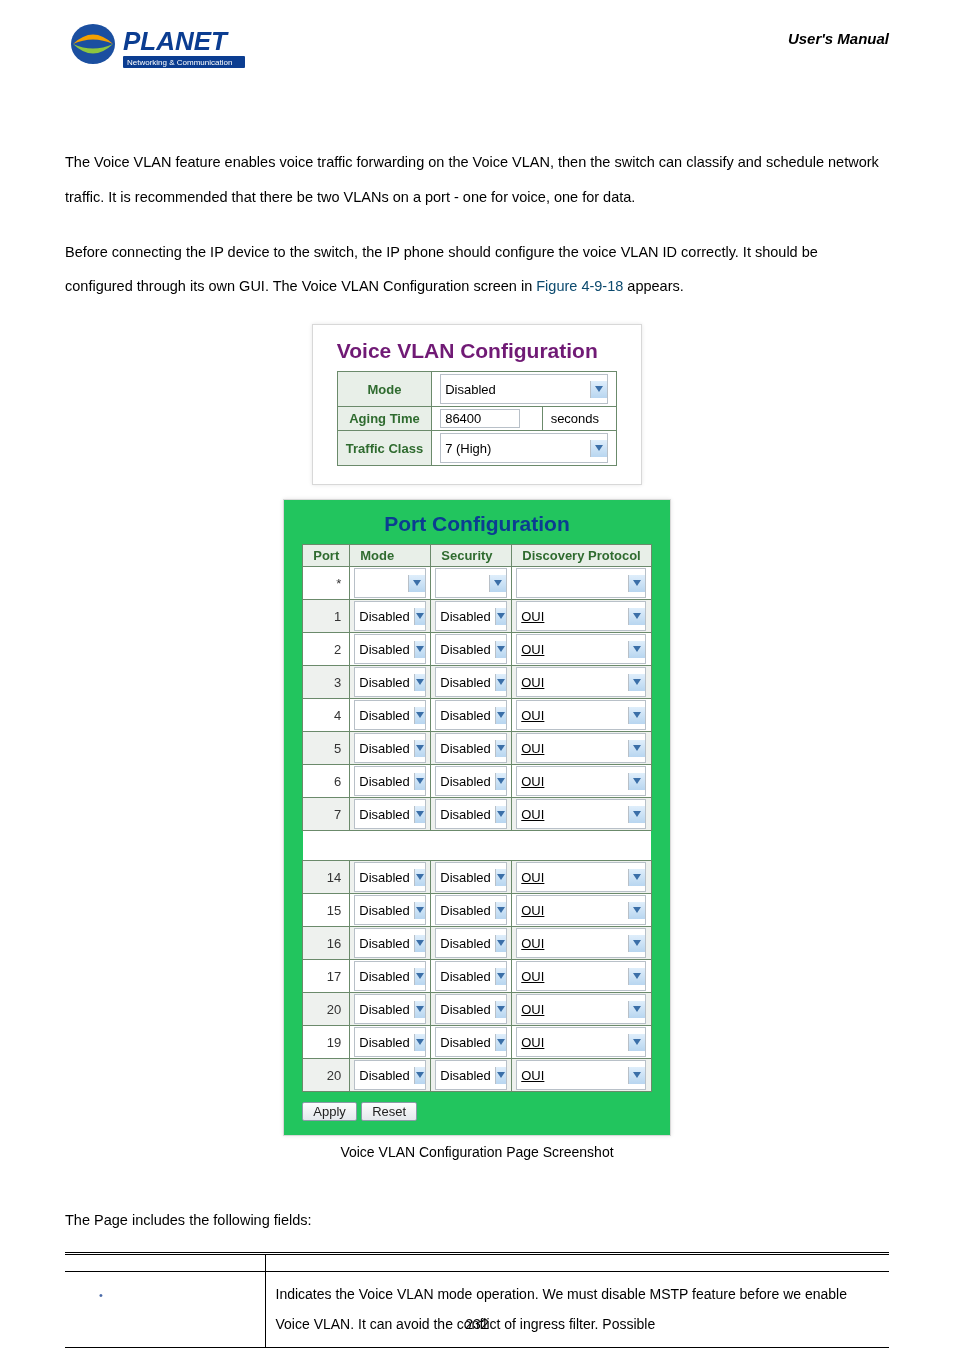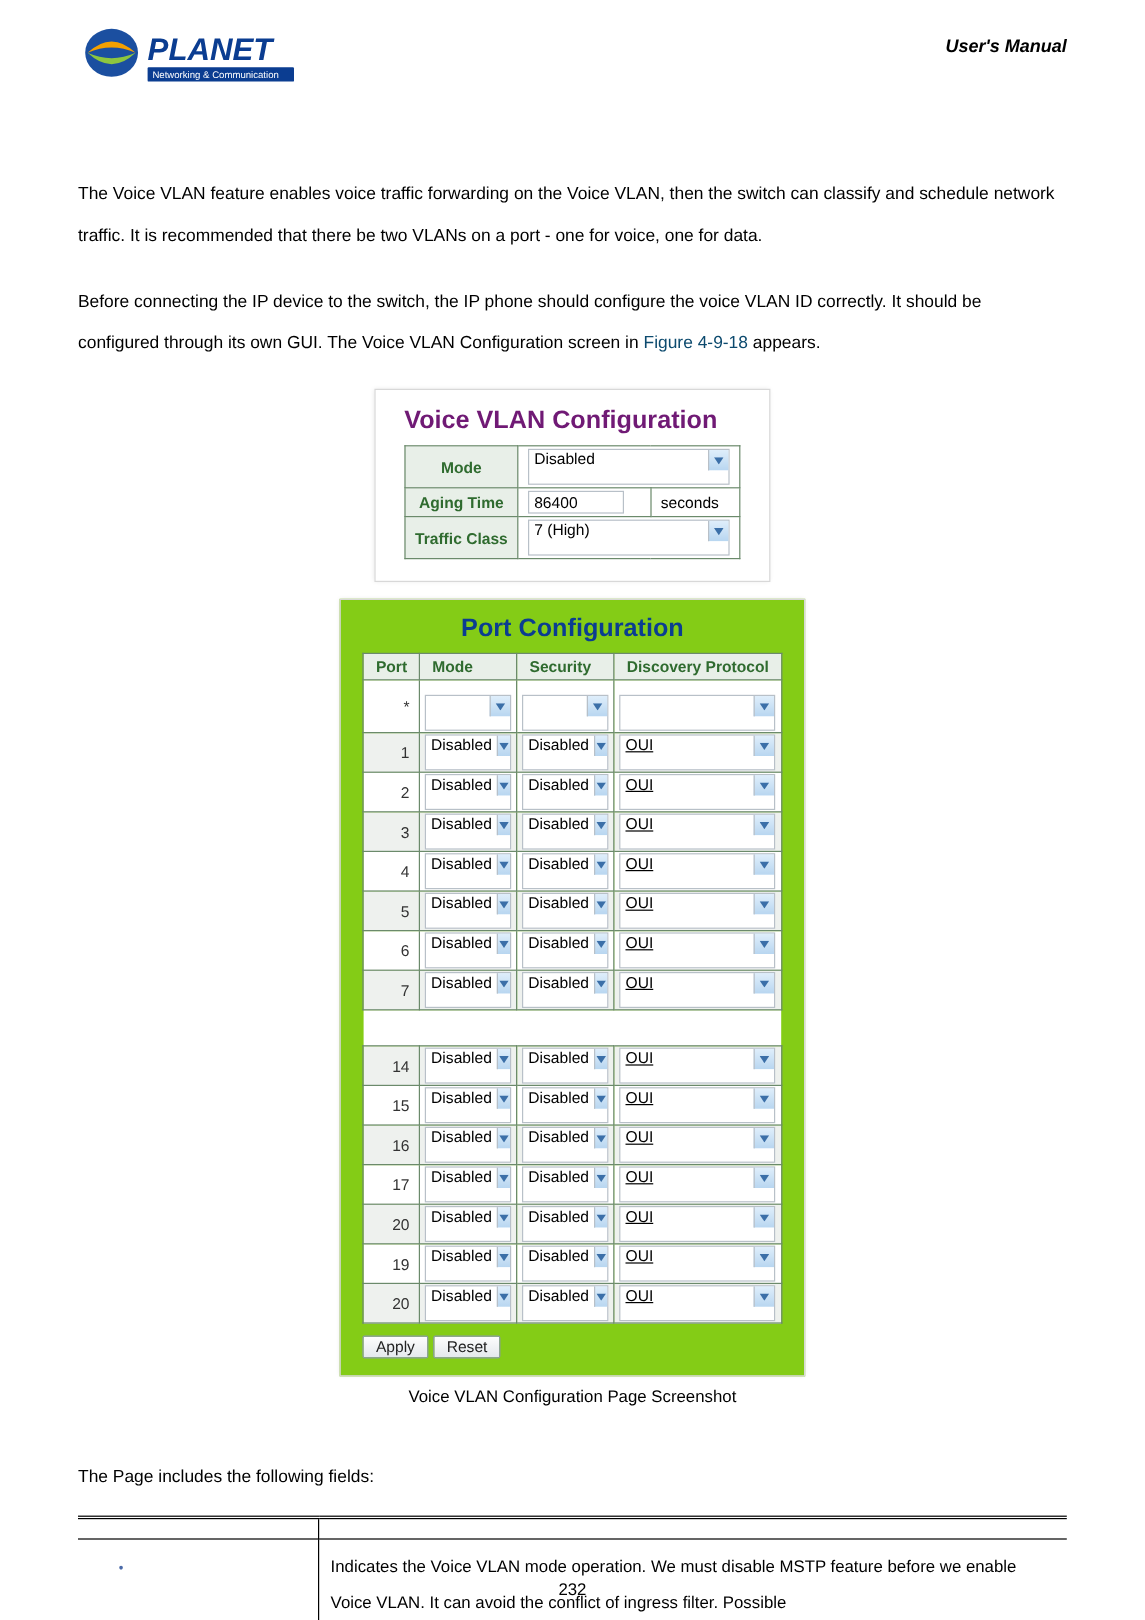--- a/index.html
+++ b/index.html
@@ -76,21 +76,21 @@
   .cfg-table td { background: #fff; }
   .cfg-input {
     border: 1px solid #b8c0c8;
     font-size: 13px;
     padding: 1px 4px;
     font-family: Verdana, Arial, sans-serif;
     background: #fff;
   }
   .sel {
     display: inline-flex;
-    align-items: flex-start;
+    align-items: center;
     border: 1px solid #b8c0c8;
     background: #fff;
     font-size: 13px;
     font-family: Verdana, Arial, sans-serif;
     height: 30px;
   }
   .sel-text { padding: 0 4px; color: #000; }
   .sel-btn {
     width: 17px;
     height: 17px;
@@ -100,21 +100,21 @@
     align-items: center;
     justify-content: center;
   }
   .sel-btn svg { width: 8px; height: 6px; }
   .port-panel {
     display: inline-block;
     border: 1px solid #d8d8d8;
     box-shadow: 0 0 4px rgba(0,0,0,0.1);
     padding: 12px 18px 14px 18px;
     text-align: left;
-    background: #84cc16;
+    background: #22c55e;
     margin-top: 14px;
   }
   .port-title {
     text-align: center;
     color: #0b3d91;
     font-size: 21px;
     font-weight: bold;
     margin-bottom: 8px;
     font-family: Verdana, Arial, sans-serif;
   }

